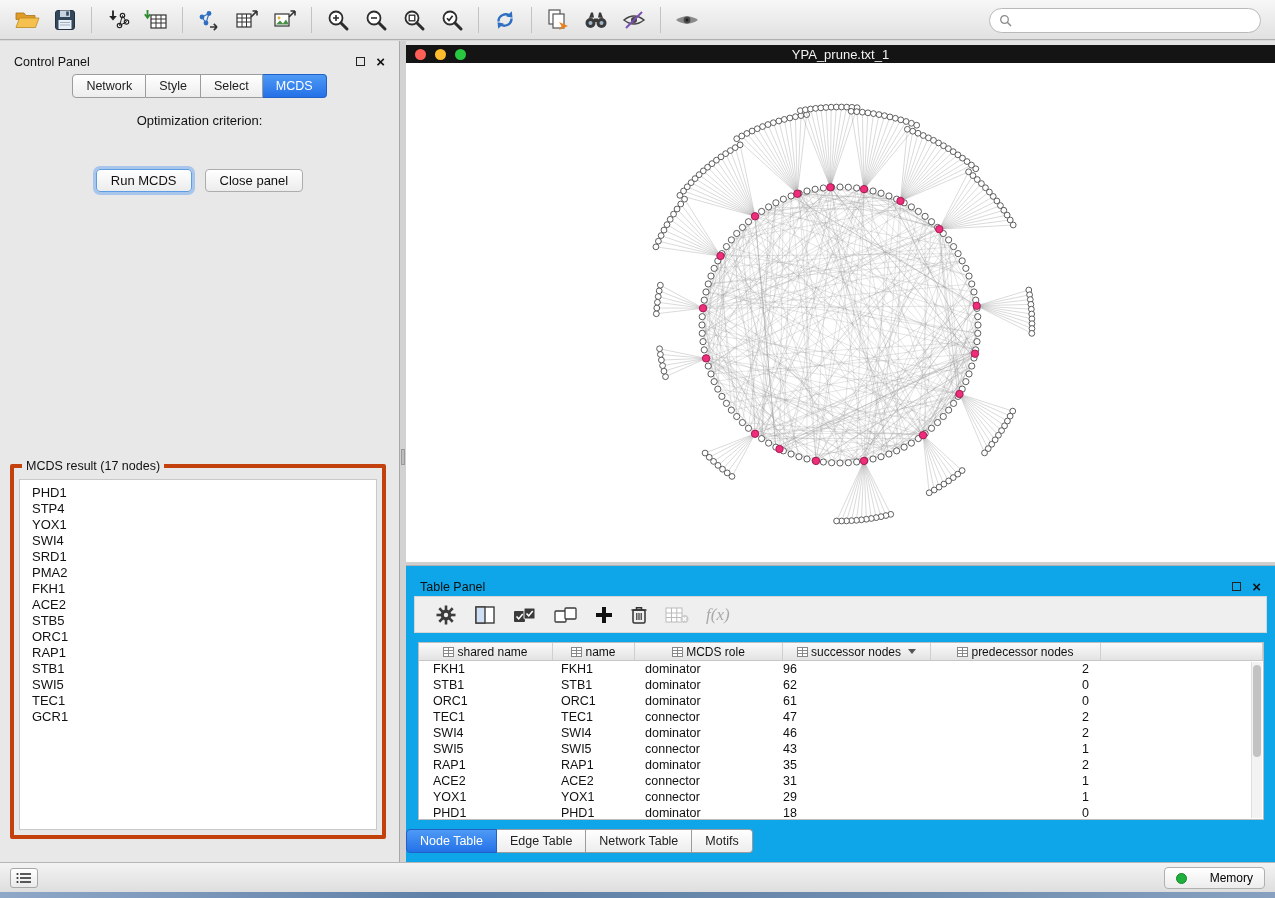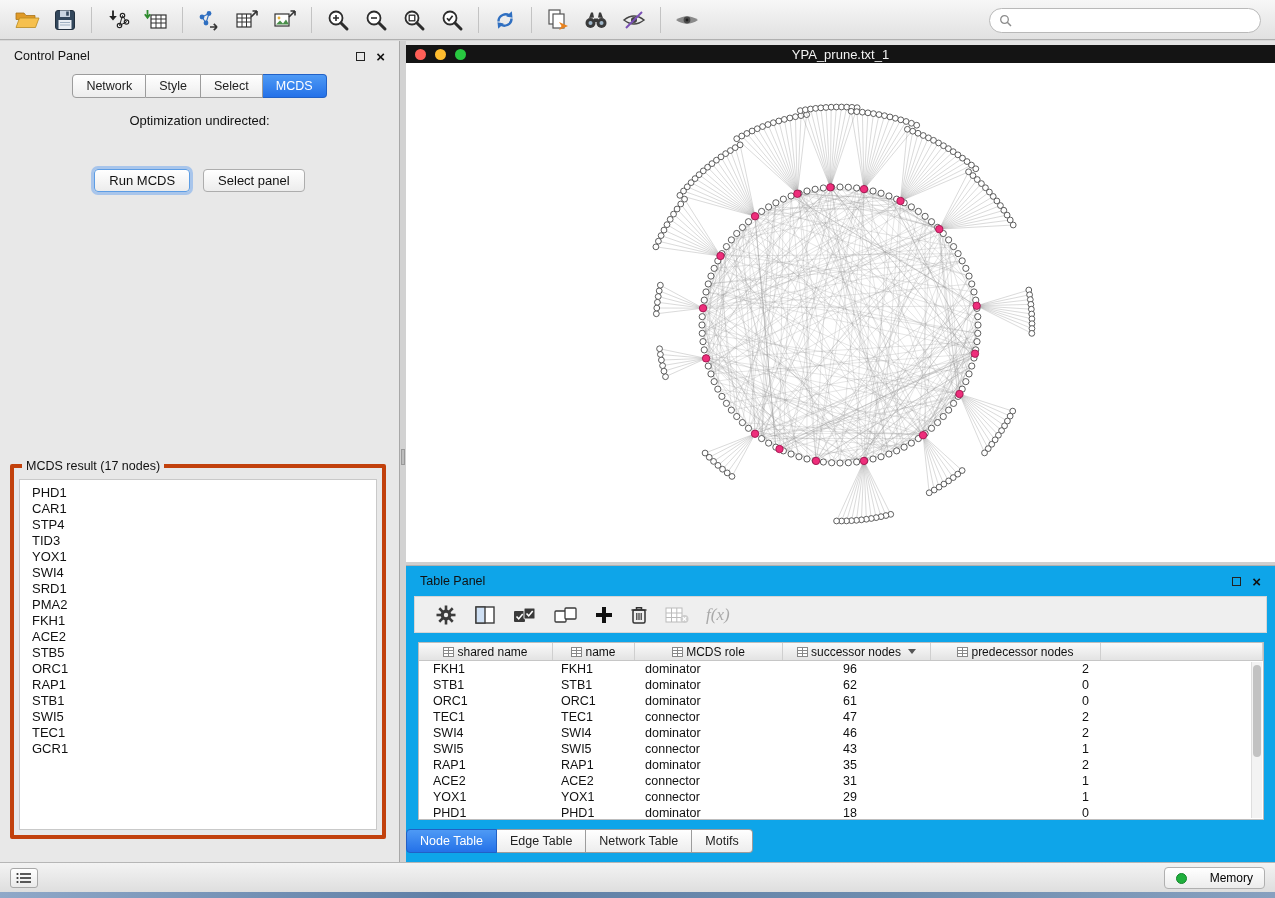--- a/index.html
+++ b/index.html
@@ -9,21 +9,21 @@
 
   
   .toolbar{position:absolute;left:0;top:0;width:1275px;height:40px;background:linear-gradient(#f7f7f7,#e1e1e1);border-bottom:1px solid #b0b0b0;display:flex;align-items:center;padding-left:8px}
   .tbtn{width:38px;height:34px;display:flex;align-items:center;justify-content:center;background:none;border:none;cursor:pointer}
   .sep{width:1px;height:26px;background:#c3c3c3;margin:0 7px}
   .search-box{position:absolute;right:14px;top:8px;width:272px;height:25px;border:1px solid #b9b9b9;border-radius:13px;background:#fff;display:flex;align-items:center;padding-left:9px;gap:6px}
   .search-box input{border:none;outline:none;flex:1;font-size:12px;background:transparent;font-family:"Liberation Sans",sans-serif}
 
   
   .control-panel{position:absolute;left:0;top:41px;width:400px;height:821px;background:#e8e8e8;border-right:1px solid #a8a8a8}
-  .panel-header{height:28px;display:flex;align-items:flex-start;padding:8px 14px;font-size:12.5px}
+  .panel-header{height:28px;display:flex;align-items:flex-end;padding:0 14px;font-size:12.5px}
   .win-btns{margin-left:auto;display:flex;gap:11px;align-items:center}
   .float-sq{width:9px;height:9px;border:1.5px solid #222;display:inline-block;cursor:pointer}
   .close-x{font-size:15px;font-weight:bold;color:#111;line-height:1;cursor:pointer}
   .tabbar{position:absolute;left:0;top:33px;width:100%;display:flex;justify-content:center}
   .tab{font-size:12.5px;padding:4px 13px;border:1px solid #9c9c9c;border-left:none;background:linear-gradient(#ffffff,#ededed);color:#222;cursor:pointer;white-space:nowrap}
   .tab:first-child{border-left:1px solid #9c9c9c;border-radius:4px 0 0 4px}
   .tab:last-child{border-radius:0 4px 4px 0}
   .tab.active{background:linear-gradient(#4e9af5,#2471e8);color:#fff;border-color:#2161c6}
   .opt-label{position:absolute;left:0;top:72px;width:100%;text-align:center;font-size:13px}
   .dropdown{position:absolute;left:44px;top:94px;width:312px;height:23px;background:#fff;border:1px solid #ababab;border-radius:4px;font-size:12.5px;display:flex;align-items:center;padding-left:9px;cursor:pointer}
@@ -61,21 +61,21 @@
   .fx{font-family:"Liberation Serif",serif;font-style:italic;color:#a9a9a9;font-size:17px}
   .table-wrap{position:absolute;left:12px;top:76px;width:846px;height:178px;background:#fff;border:1px solid #bdbdbd;overflow:hidden}
   .thead{display:flex;height:18px;background:linear-gradient(#fafafa,#e3e3e3);border-bottom:1px solid #c6c6c6;font-size:12px}
   .th{display:flex;align-items:center;justify-content:center;gap:3px;border-right:1px solid #cfcfcf;cursor:pointer;position:relative}
   .chev{width:0;height:0;border-left:4px solid transparent;border-right:4px solid transparent;border-top:5px solid #555;margin-left:4px}
   .trow{display:flex;height:16px;font-size:12.5px;align-items:center;cursor:default}
   .td{overflow:hidden;white-space:nowrap}
   .c0{width:134px;padding-left:14px}
   .c1{width:82px;padding-left:8px}
   .c2{width:148px;padding-left:10px}
-  .c3{width:148px;text-align:center;padding-right:14px}
+  .c3{width:148px;text-align:left;padding-right:14px}
   .c4{width:170px;text-align:right;padding-right:12px}
   .cf{flex:1}
   .vscroll{position:absolute;right:1px;top:19px;width:11px;bottom:1px;background:#f3f3f3;border-left:1px solid #dedede;cursor:pointer}
   .vthumb{position:absolute;left:1px;top:3px;width:8px;height:92px;background:#c2c2c2;border-radius:4px}
   .bottom-tabs{position:absolute;left:0;bottom:9px;width:100%;display:flex;}
 
   
   .statusbar{position:absolute;left:0;top:862px;width:1275px;height:30px;background:linear-gradient(#f3f3f3,#dedede);border-top:1px solid #b6b6b6}
   .list-btn{position:absolute;left:10px;top:5px;width:28px;height:20px;border:1px solid #a8a8a8;border-radius:3px;background:linear-gradient(#fff,#eaeaea);display:flex;align-items:center;justify-content:center;cursor:pointer}
   .memory-btn{position:absolute;right:10px;top:4px;height:22px;border:1px solid #b0b0b0;border-radius:4px;background:linear-gradient(#fff,#ececec);display:flex;align-items:center;gap:23px;padding:0 11px;font-size:12px;cursor:pointer}
@@ -239,32 +239,30 @@
       <span class="float-sq"></span>
       <span class="close-x">×</span>
     </span>
   </div>
   <div class="tabbar">
     <div class="tab">Network</div>
     <div class="tab">Style</div>
     <div class="tab">Select</div>
     <div class="tab active">MCDS</div>
   </div>
-  <div class="opt-label">Optimization undirected:</div>
+  <div class="opt-label">Optimization criterion:</div>
   <div class="btn-row">
     <button class="btn focused">Run MCDS</button>
-    <button class="btn">Select panel</button>
+    <button class="btn">Close panel</button>
   </div>
   <fieldset class="result-group">
     <legend>MCDS result (17 nodes)</legend>
     <div class="result-list">
       <div class="result-item">PHD1</div>
-      <div class="result-item">CAR1</div>
       <div class="result-item">STP4</div>
-      <div class="result-item">TID3</div>
       <div class="result-item">YOX1</div>
       <div class="result-item">SWI4</div>
       <div class="result-item">SRD1</div>
       <div class="result-item">PMA2</div>
       <div class="result-item">FKH1</div>
       <div class="result-item">ACE2</div>
       <div class="result-item">STB5</div>
       <div class="result-item">ORC1</div>
       <div class="result-item">RAP1</div>
       <div class="result-item">STB1</div>

